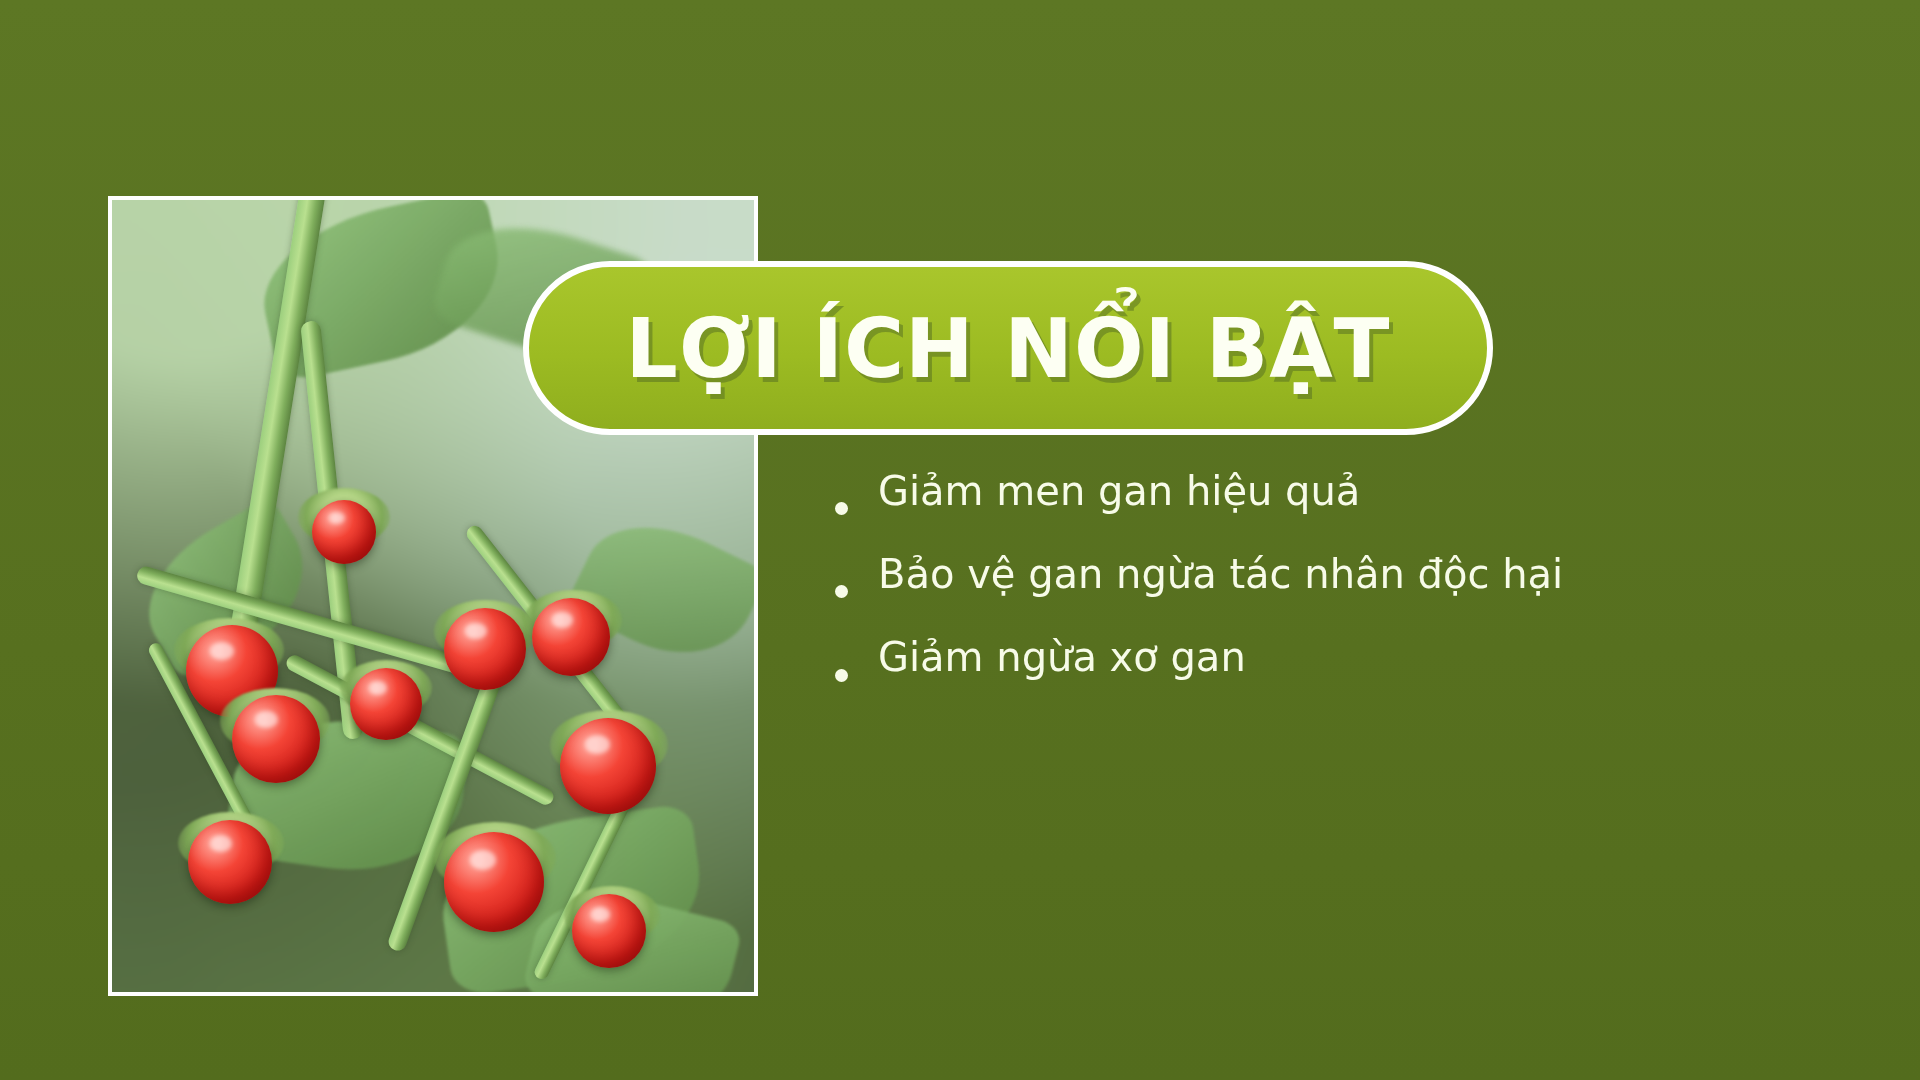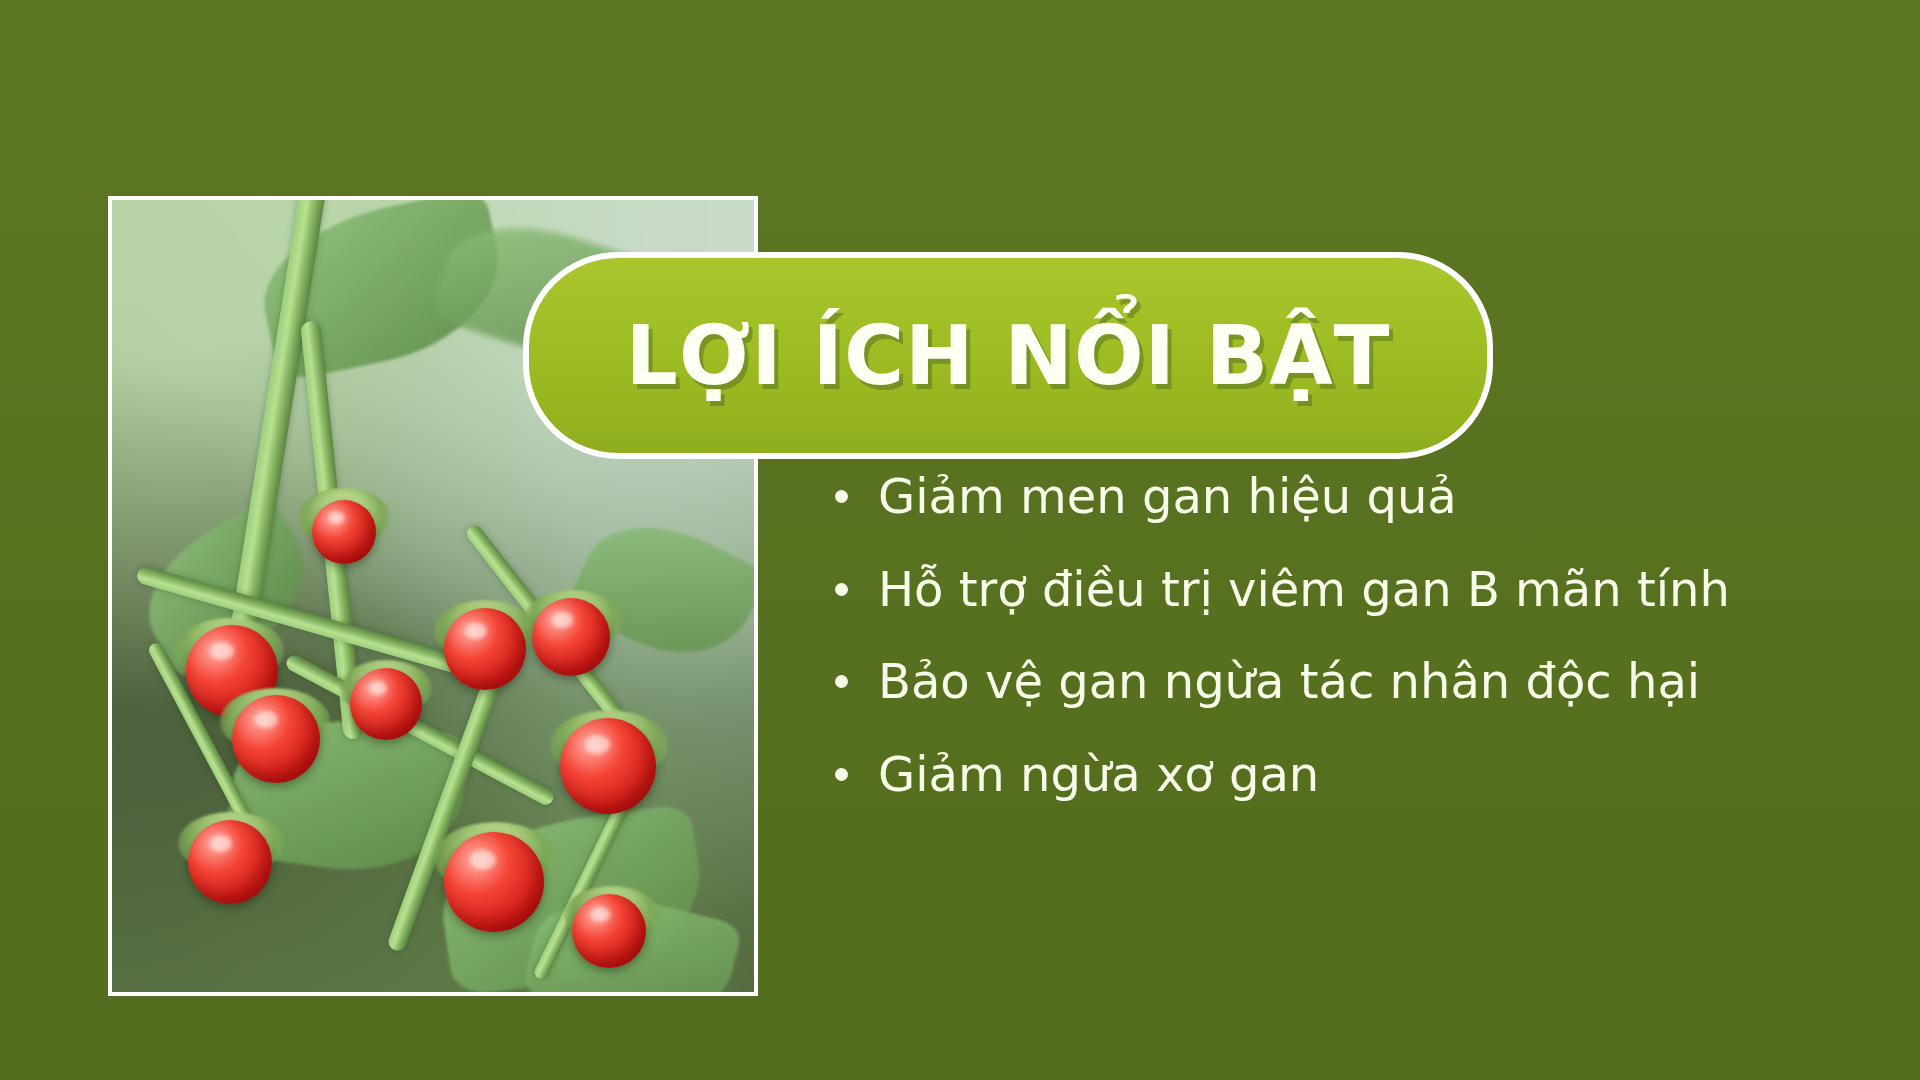--- a/index.html
+++ b/index.html
@@ -78,22 +78,22 @@
   .calyx {
     position:absolute;
     background:radial-gradient(circle,#b9da8a 0 40%, #7fa957 70%, rgba(127,169,87,0) 100%);
     border-radius:50%;
     filter:blur(1px);
   }
 
   
   #title-banner {
     position:absolute;
-    left:523px; top:252px;
-    width:970px; height:207px;
+    left:523px; top:261px;
+    width:970px; height:174px;
     background:linear-gradient(180deg,#a9c62c 0%,#9cbb22 55%,#8fae1e 100%);
     border:6px solid #ffffff;
     border-radius:95px;
     display:flex; align-items:center; justify-content:center;
     z-index:5;
   }
   #title-text {
     font-family:"DejaVu Sans", sans-serif;
     font-weight:bold;
     font-size:82px;
@@ -106,25 +106,25 @@
   
   #benefits-list {
     position:absolute;
     left:835px; top:468px;
     width:1040px;
     z-index:4;
     list-style:none;
   }
   #benefits-list li {
     display:flex;
-    align-items:flex-start;
+    align-items:flex-end;
     margin-bottom:36px;
     color:#f7fbe8;
     font-family:"DejaVu Sans", sans-serif;
-    font-size:48px;
+    font-size:40px;
     line-height:1.18;
     font-weight:400;
     white-space:nowrap;
   }
   #benefits-list li .dot {
     flex:0 0 auto;
     width:13px; height:13px;
     border-radius:50%;
     background:#f7fbe8;
     margin-right:30px;
@@ -190,24 +190,20 @@
   </div>
 
   <div id="title-banner">
     <span id="title-text">LỢI ÍCH NỔI BẬT</span>
   </div>
 
   <ul id="benefits-list">
     <li>
       <span class="dot"></span>
       <span>Giảm men gan hiệu quả</span>
-    </li>
-    <li>
-      <span class="dot"></span>
-      <span>Hỗ trợ điều trị viêm gan B mãn tính</span>
     </li>
     <li>
       <span class="dot"></span>
       <span>Bảo vệ gan ngừa tác nhân độc hại</span>
     </li>
     <li>
       <span class="dot"></span>
       <span>Giảm ngừa xơ gan</span>
     </li>
   </ul>

